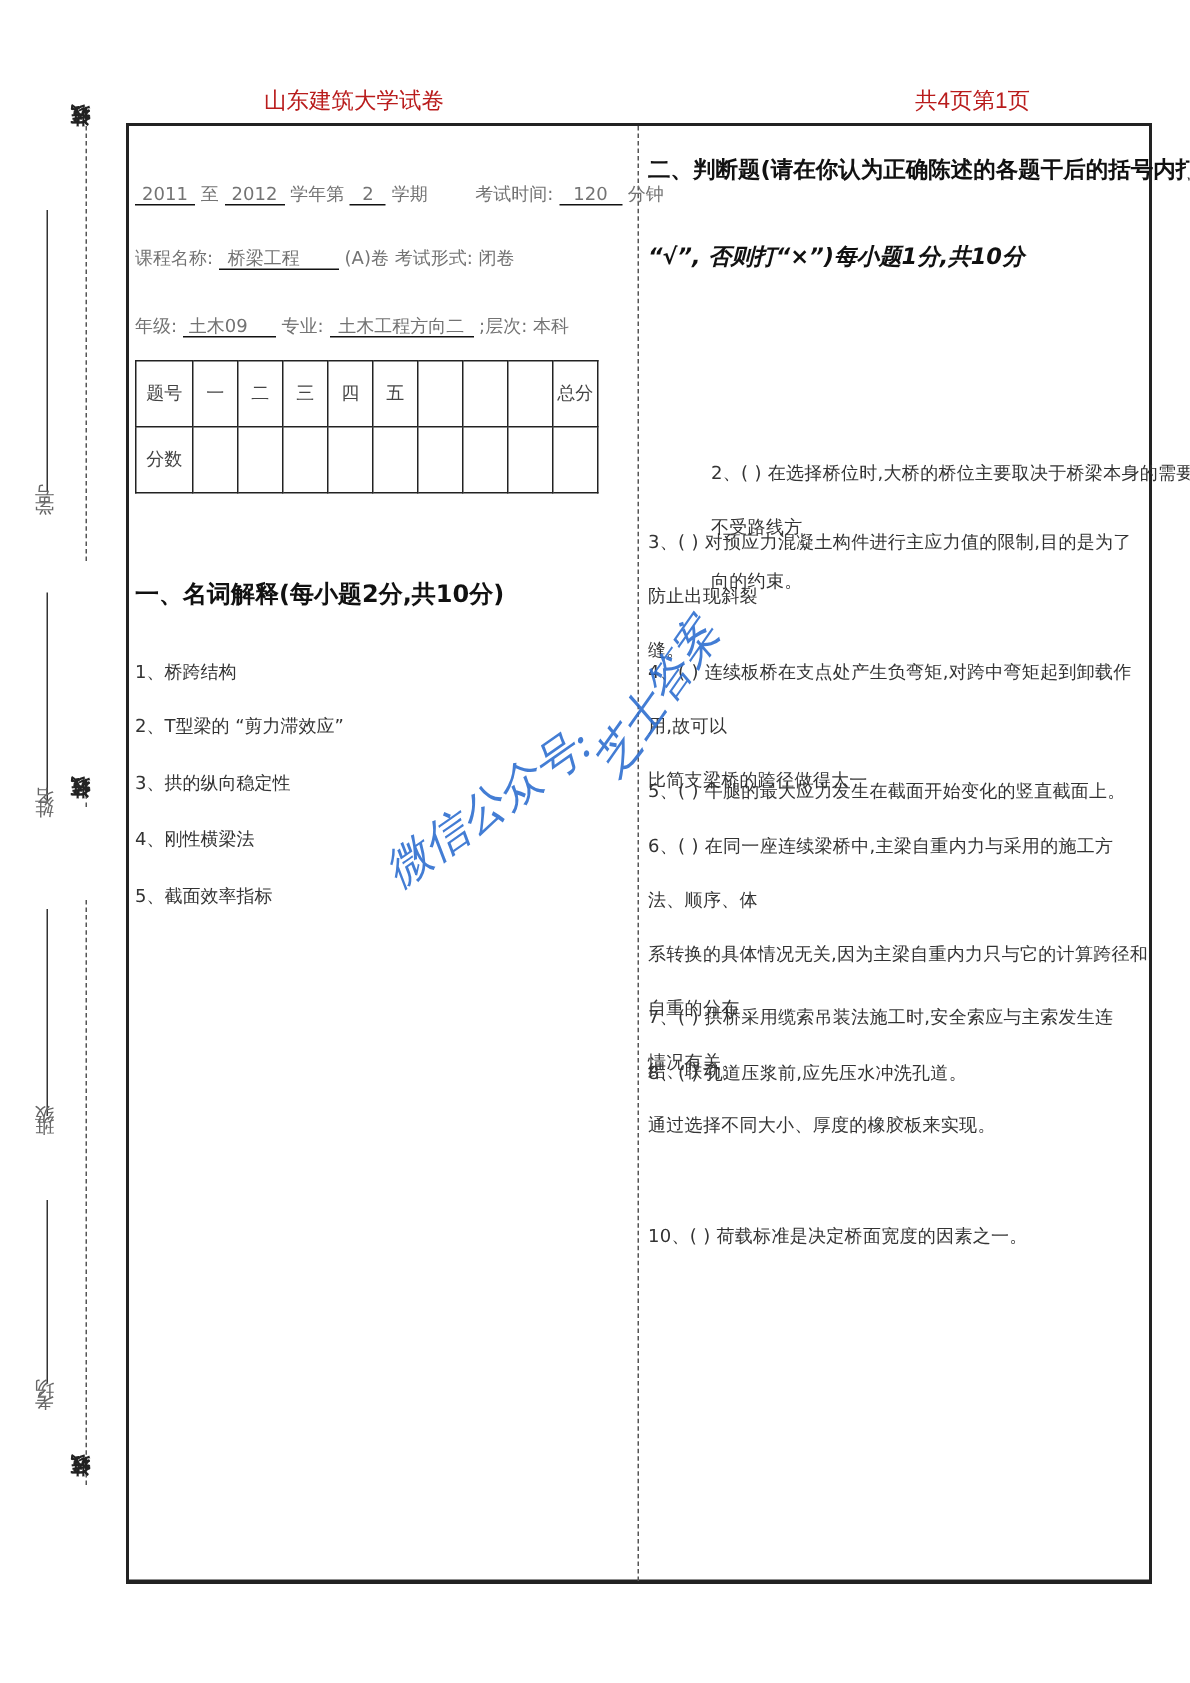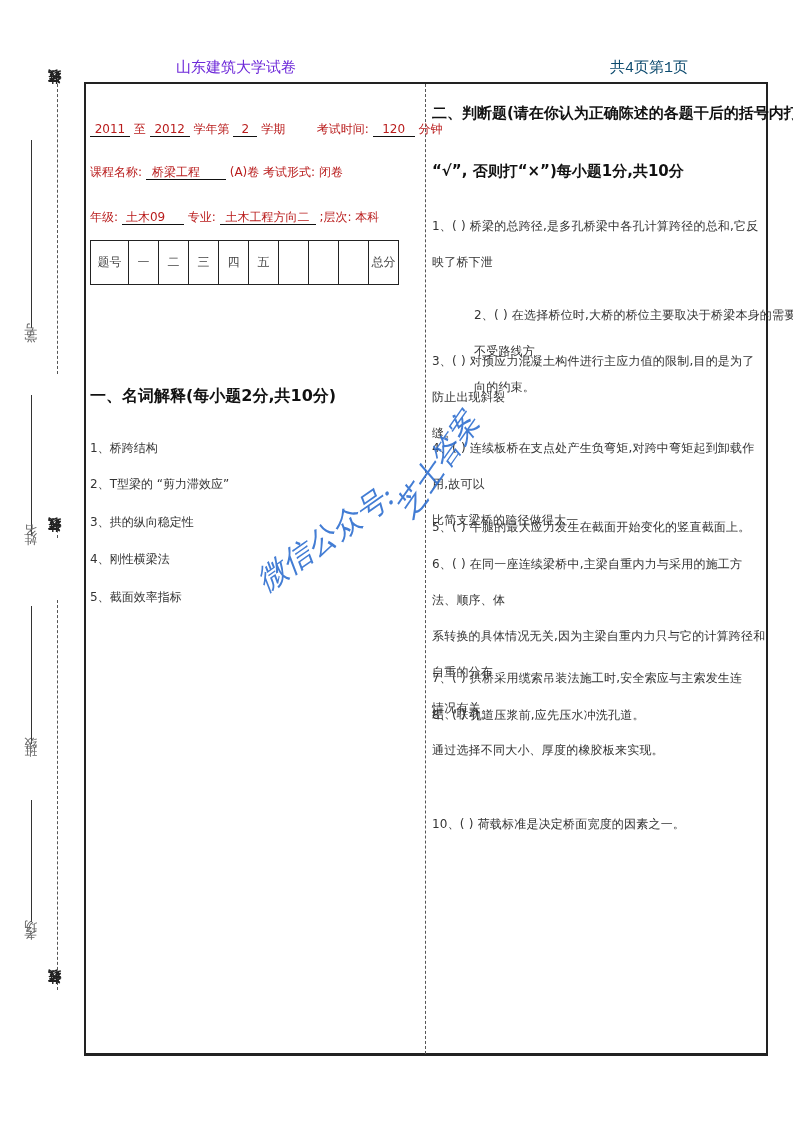--- a/index.html
+++ b/index.html
@@ -1,33 +1,33 @@
 <!DOCTYPE html>
 <html><head>
 <meta charset="utf-8">
 <style>
   * { margin: 0; padding: 0; box-sizing: border-box; }
   html, body { width: 793px; height: 1122px; background: #ffffff; overflow: hidden; }
   body { position: relative; font-family: "DejaVu Serif", "Liberation Serif", serif; color: #222; }
 
-  .header-left { position: absolute; left: 176px; top: 58px; font-size: 15px; font-family: "DejaVu Sans", "Liberation Sans", sans-serif; letter-spacing: 0px; color: #6d28d9; }
-  .header-right { position: absolute; left: 610px; top: 58px; font-size: 15px; font-family: Liberation Mono, monospace; color: #0c4a6e; }
+  .header-left { position: absolute; left: 176px; top: 58px; font-size: 15px; font-family: "DejaVu Sans", "Liberation Sans", sans-serif; letter-spacing: 0px; color: #b91c1c; }
+  .header-right { position: absolute; left: 610px; top: 58px; font-size: 15px; font-family: Liberation Sans, sans-serif; color: #b91c1c; }
 
   .frame { position: absolute; left: 84px; top: 82px; width: 684px; height: 974px; border: 2px solid #222; border-bottom-width: 3px; }
   .divider { position: absolute; left: 425px; top: 84px; height: 970px; border-left: 1.5px dashed #555; }
 
   
   .bind-line { position: absolute; left: 57px; border-left: 1.5px dashed #555; }
   .bind-label { position: absolute; left: 46px; font-size: 13px; font-weight: bold; writing-mode: vertical-rl; transform: rotate(180deg); letter-spacing: 1px; color: #222; font-family: "DejaVu Sans", "Liberation Sans", sans-serif; }
   .margin-field { position: absolute; left: 22px; font-size: 13px; color: #666; writing-mode: vertical-rl; transform: rotate(180deg); letter-spacing: 8px; font-family: "DejaVu Sans", "Liberation Sans", sans-serif; }
   .margin-rule { position: absolute; left: 31px; width: 1px; background: #333; }
 
   
   .left { position: absolute; left: 90px; top: 84px; width: 330px; }
-  .row { position: absolute; left: 0; font-size: 12px; color: #b91c1c; white-space: nowrap; font-family: "DejaVu Sans", "Liberation Sans", sans-serif; }
+  .row { position: absolute; left: 0; font-size: 12px; color: #737373; white-space: nowrap; font-family: "DejaVu Sans", "Liberation Sans", sans-serif; }
   .u { display: inline-block; border-bottom: 1.5px solid #111; text-align: center; line-height: 14px; }
 
   table.score { position: absolute; left: 0; top: 156px; border-collapse: collapse; width: 309px; font-family: "DejaVu Sans", "Liberation Sans", sans-serif; }
   table.score td { border: 1.5px solid #222; height: 44px; font-size: 12px; color: #444; text-align: center; width: 30px; }
   table.score td.first { width: 38px; }
   table.score td.last { width: 30px; }
 
   .sec-title { position: absolute; font-size: 16px; font-weight: bold; color: #111; white-space: nowrap; font-family: "DejaVu Sans", "Liberation Sans", sans-serif; }
   .item { position: absolute; left: 0; font-size: 12px; color: #333; white-space: nowrap; font-family: "DejaVu Sans", "Liberation Sans", sans-serif; }
 
@@ -102,37 +102,48 @@
       <td>一</td>
       <td>二</td>
       <td>三</td>
       <td>四</td>
       <td>五</td>
       <td></td>
       <td></td>
       <td></td>
       <td class="last">总分</td>
     </tr>
+    <tr>
+      <td class="first">分数</td>
+      <td></td>
+      <td></td>
+      <td></td>
+      <td></td>
+      <td></td>
+      <td></td>
+      <td></td>
+      <td></td>
+      <td class="last"></td>
+    </tr>
   </tbody>
     </table>
 
   <div class="sec-title" style="left:0;top:302px;">一、名词解释(每小题2分,共10分)</div>
   <div class="item" style="top:356px;">1、桥跨结构</div>
   <div class="item" style="top:392px;">2、T型梁的 “剪力滞效应”</div>
   <div class="item" style="top:430px;">3、拱的纵向稳定性</div>
   <div class="item" style="top:467px;text-align:right;">4、刚性横梁法</div>
   <div class="item" style="top:505px;">5、截面效率指标</div>
 </div>
 
 <div class="right">
   <div class="sec-title" style="left:0;top:20px;font-size:15px;">二、判断题(请在你认为正确陈述的各题干后的括号内打</div>
-  <div class="sec-title" style="left:0;top:78px;font-size:15px;">“√”, 否则打“×”)每小题1分,共10分</div>
+  <div class="sec-title" style="left:0;top:78px;font-size:15px;font-style:italic;">“√”, 否则打“×”)每小题1分,共10分</div>
 
   <div class="q" style="top:124px;">
-    <span class="cont">1、( ) 桥梁的总跨径,是多孔桥梁中各孔计算跨径的总和,它反映了桥下泄</span>
   </div>
   <div class="q" style="top:213px;margin-left:42px;">
     <span class="cont">2、( ) 在选择桥位时,大桥的桥位主要取决于桥梁本身的需要,不受路线方</span>
     <span class="cont">向的约束。</span>
   </div>
   <div class="q" style="top:259px;">
     <span class="cont">3、( ) 对预应力混凝土构件进行主应力值的限制,目的是为了防止出现斜裂</span>
     <span class="cont">缝。</span>
   </div>
   <div class="q" style="top:346px;">

